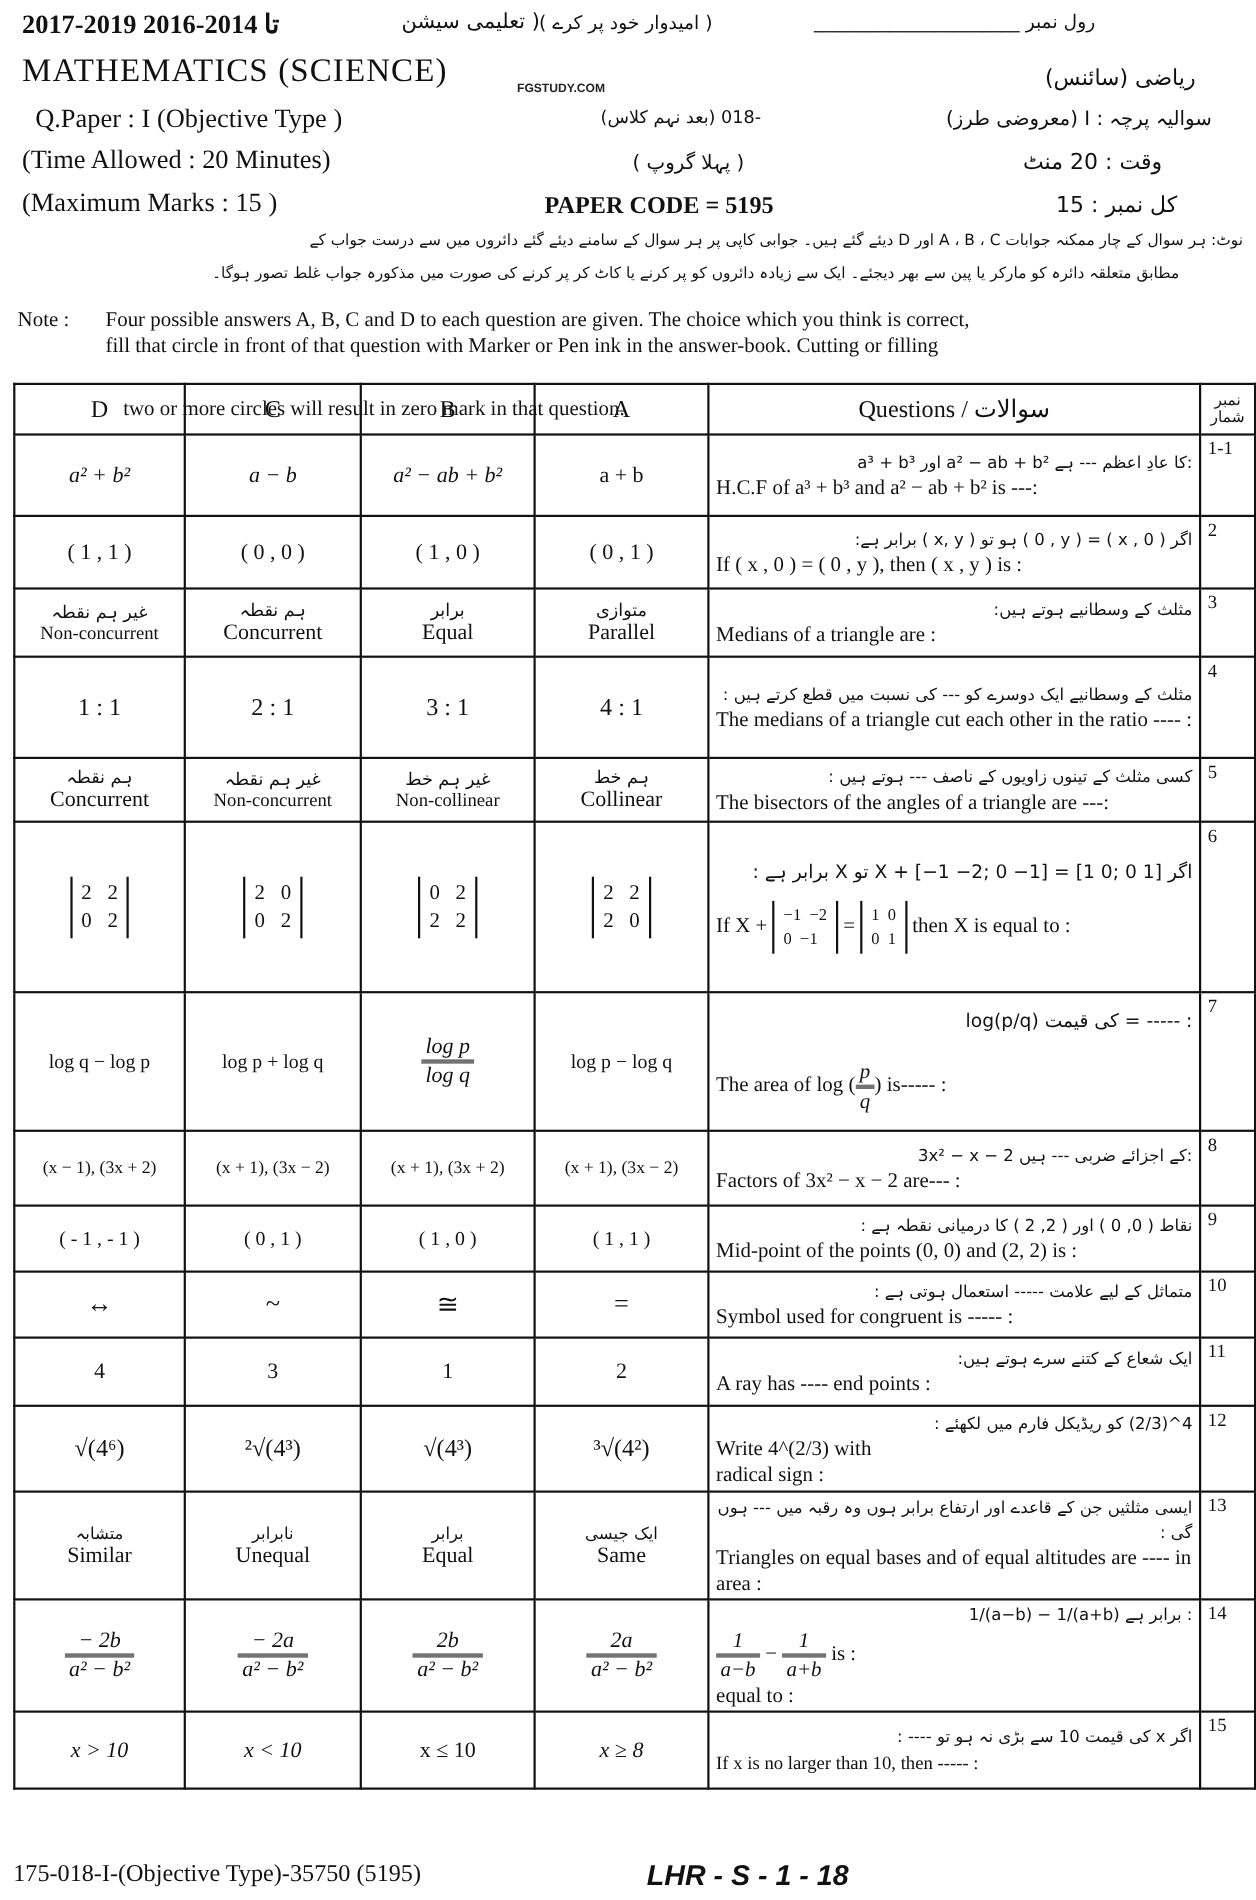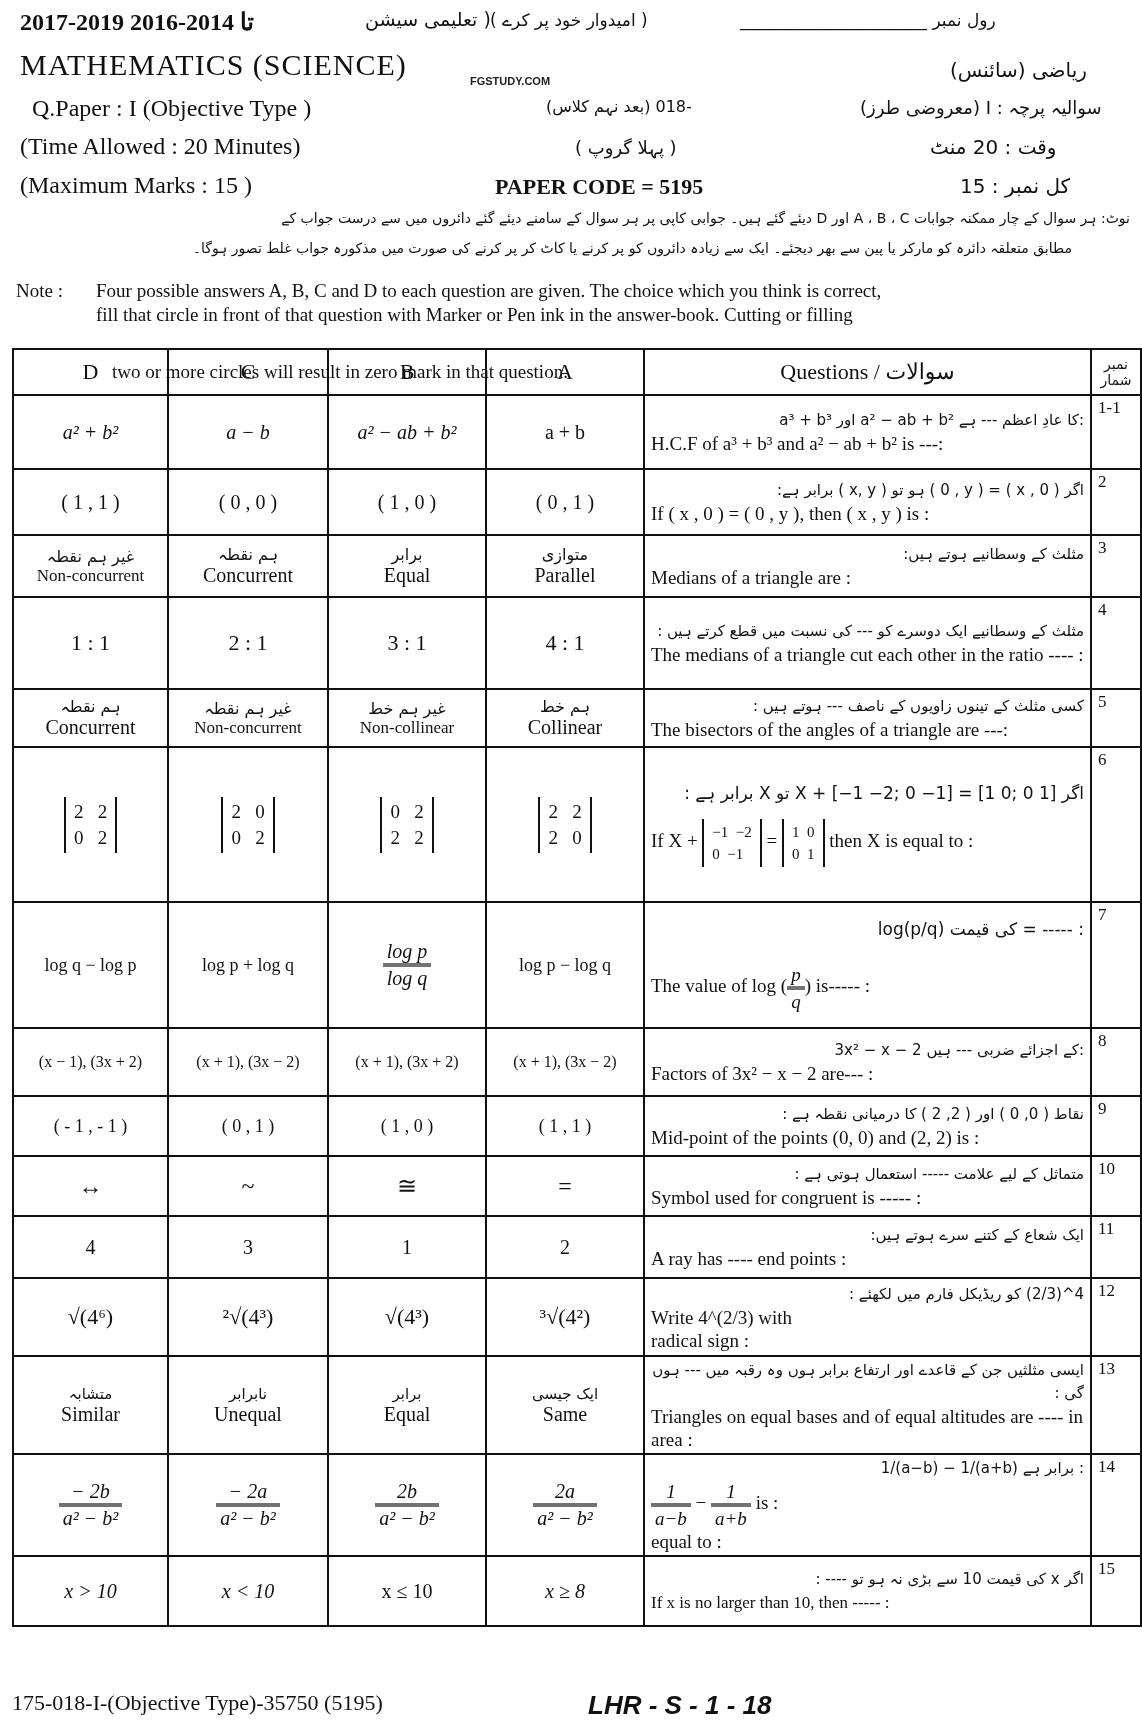--- a/index.html
+++ b/index.html
@@ -183,21 +183,21 @@
   <tr style="height:126px">
     <td class="opt" style="font-size:18px">log q − log p</td>
     <td class="opt" style="font-size:18px">log p + log q</td>
     <td class="opt">
       <span class="frac" style="font-style:italic"><span class="n">log p</span><span class="d">log q</span></span>
     </td>
     <td class="opt" style="font-size:18px">log p − log q</td>
     <td class="q">
       <span class="ur urdu" style="font-size:17px;margin-bottom:22px">log(p/q) کی قیمت = ----- :</span>
       <span>
-        <span>The value of  log (</span><span class="frac" style="font-style:italic"><span class="n">p</span><span class="d">q</span></span><span>)  is----- :</span>
+        <span>The area of  log (</span><span class="frac" style="font-style:italic"><span class="n">p</span><span class="d">q</span></span><span>)  is----- :</span>
       </span>
     </td>
     <td class="qn">7</td>
   </tr>
 
   <tr style="height:68px">
     <td class="opt" style="font-size:16px;padding:2px">(x − 1), (3x + 2)</td>
     <td class="opt" style="font-size:16px;padding:2px">(x + 1), (3x − 2)</td>
     <td class="opt" style="font-size:16px;padding:2px">(x + 1), (3x + 2)</td>
     <td class="opt" style="font-size:16px;padding:2px">(x + 1), (3x − 2)</td>

